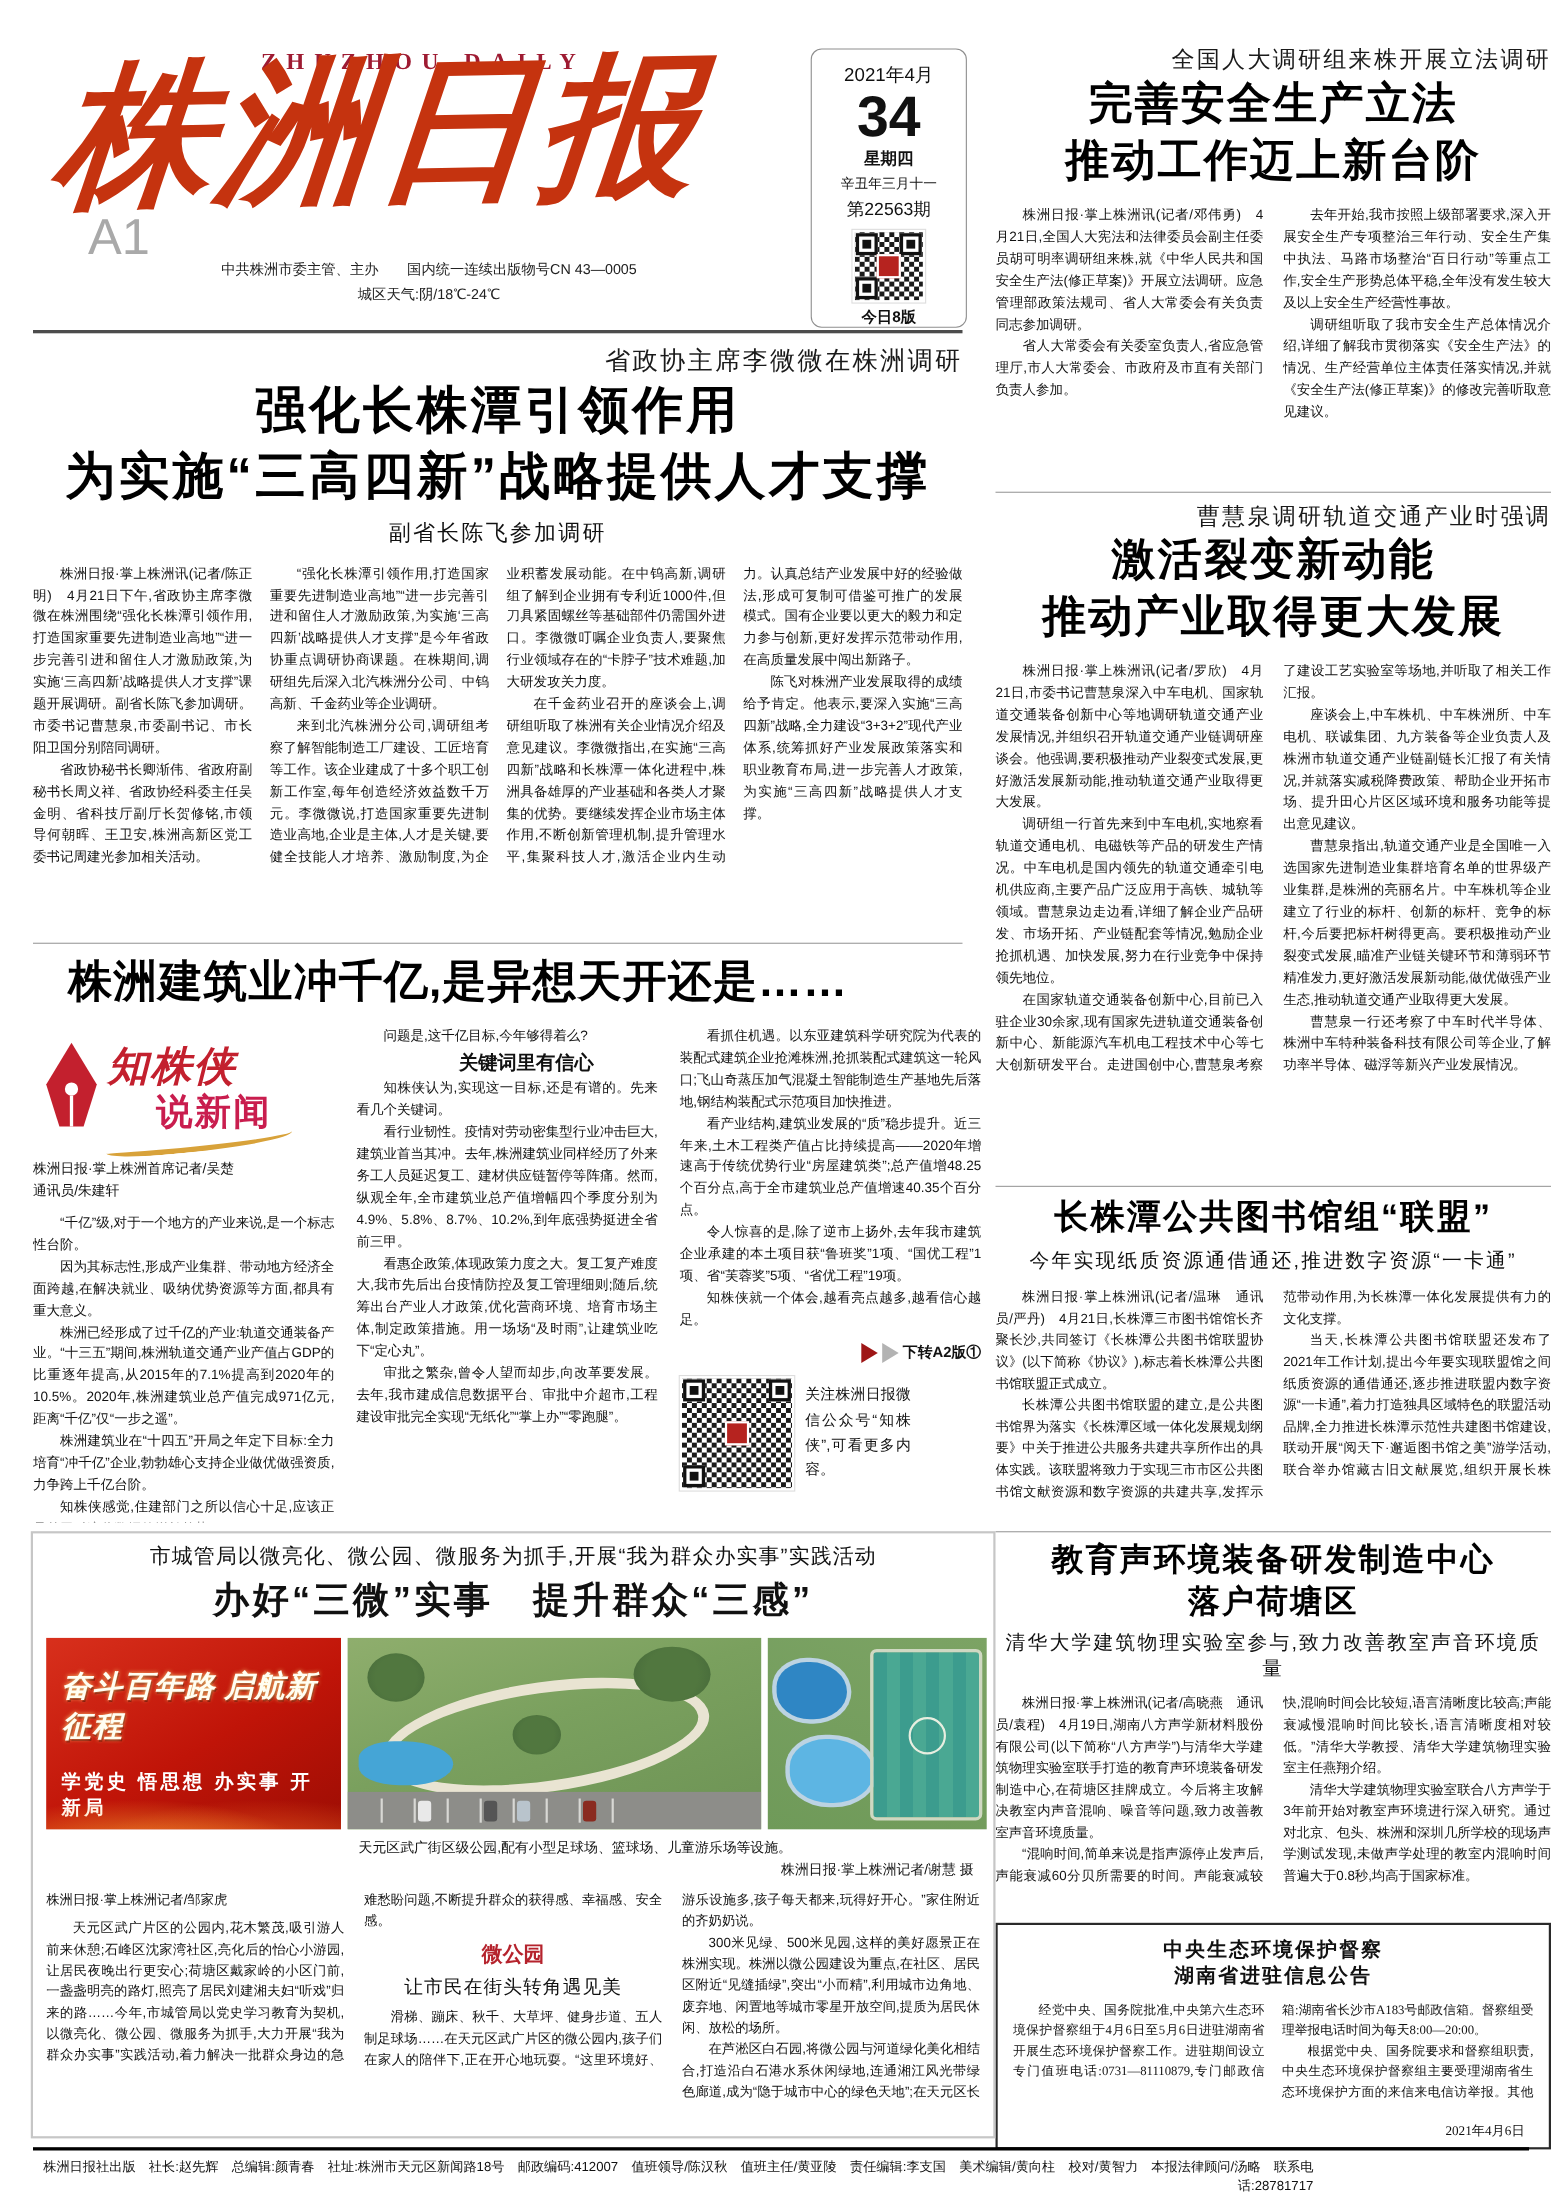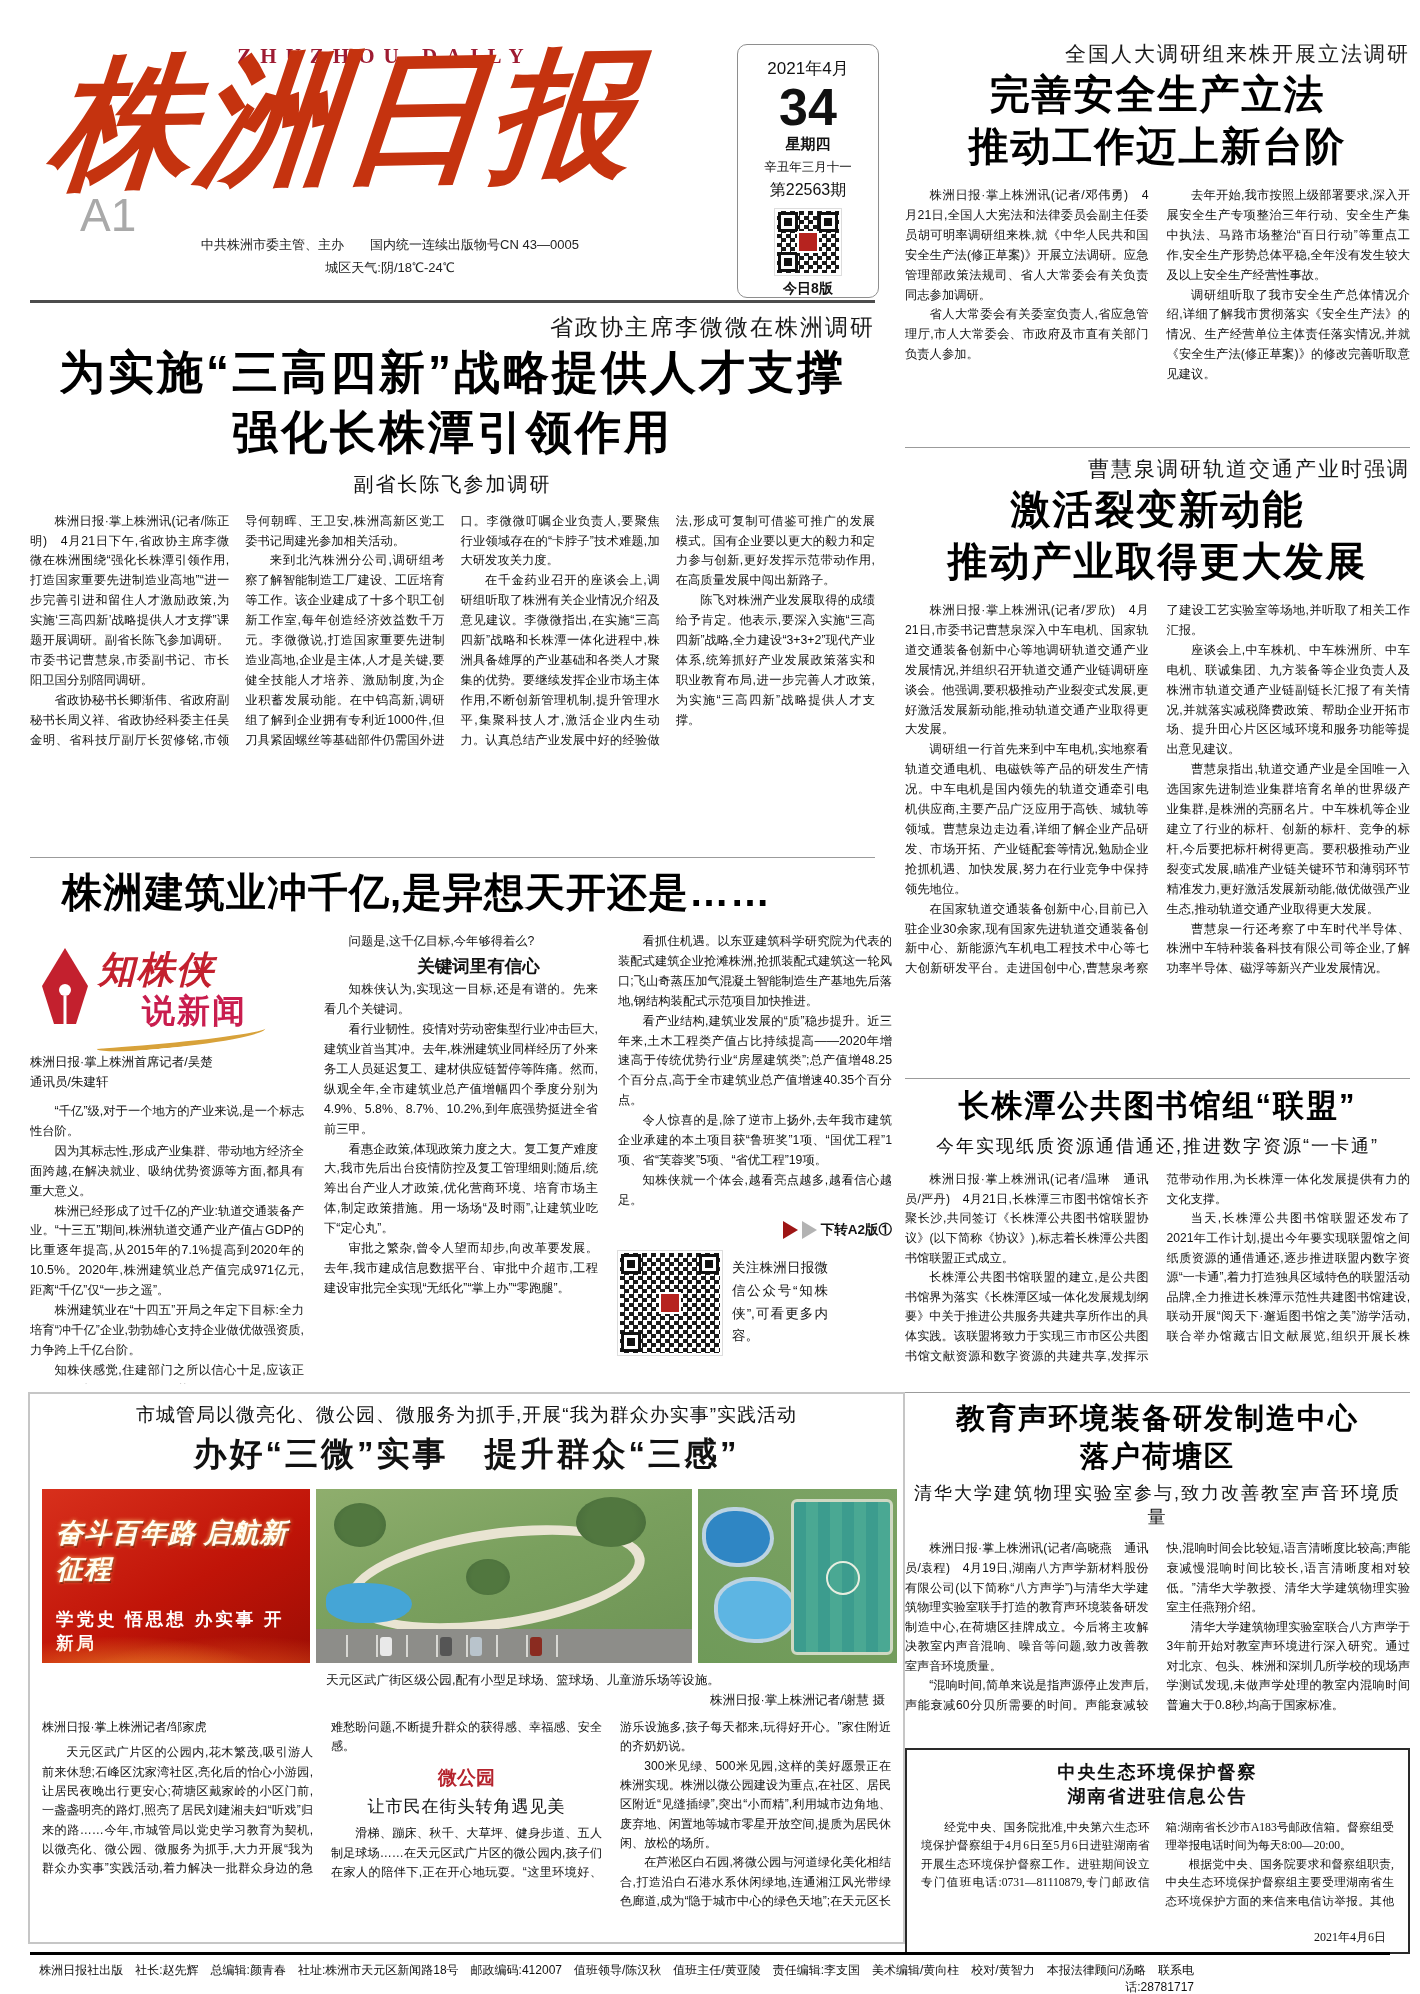--- a/index.html
+++ b/index.html
@@ -184,27 +184,28 @@
       <p>省人大常委会有关委室负责人,省应急管理厅,市人大常委会、市政府及市直有关部门负责人参加。</p>
       <p>去年开始,我市按照上级部署要求,深入开展安全生产专项整治三年行动、安全生产集中执法、马路市场整治“百日行动”等重点工作,安全生产形势总体平稳,全年没有发生较大及以上安全生产经营性事故。</p>
       <p>调研组听取了我市安全生产总体情况介绍,详细了解我市贯彻落实《安全生产法》的情况、生产经营单位主体责任落实情况,并就《安全生产法(修正草案)》的修改完善听取意见建议。</p>
 
     </div>
   </div>
 
   <div class="abs art-main">
     <div class="kicker">省政协主席李微微在株洲调研</div>
     <div class="hl">
+      <div>强化长株潭引领作用</div>
       <div>为实施“三高四新”战略提供人才支撑</div>
-      <div>强化长株潭引领作用</div>
     </div>
     <div class="subhl">副省长陈飞参加调研</div>
     <div class="body">
       <p>株洲日报·掌上株洲讯(记者/陈正明)　4月21日下午,省政协主席李微微在株洲围绕“强化长株潭引领作用,打造国家重要先进制造业高地”“进一步完善引进和留住人才激励政策,为实施‘三高四新’战略提供人才支撑”课题开展调研。副省长陈飞参加调研。市委书记曹慧泉,市委副书记、市长阳卫国分别陪同调研。</p>
       <p>省政协秘书长卿渐伟、省政府副秘书长周义祥、省政协经科委主任吴金明、省科技厅副厅长贺修铭,市领导何朝晖、王卫安,株洲高新区党工委书记周建光参加相关活动。</p>
+      <p>“强化长株潭引领作用,打造国家重要先进制造业高地”“进一步完善引进和留住人才激励政策,为实施‘三高四新’战略提供人才支撑”是今年省政协重点调研协商课题。在株期间,调研组先后深入北汽株洲分公司、中钨高新、千金药业等企业调研。</p>
       <p>来到北汽株洲分公司,调研组考察了解智能制造工厂建设、工匠培育等工作。该企业建成了十多个职工创新工作室,每年创造经济效益数千万元。李微微说,打造国家重要先进制造业高地,企业是主体,人才是关键,要健全技能人才培养、激励制度,为企业积蓄发展动能。在中钨高新,调研组了解到企业拥有专利近1000件,但刀具紧固螺丝等基础部件仍需国外进口。李微微叮嘱企业负责人,要聚焦行业领域存在的“卡脖子”技术难题,加大研发攻关力度。</p>
       <p>在千金药业召开的座谈会上,调研组听取了株洲有关企业情况介绍及意见建议。李微微指出,在实施“三高四新”战略和长株潭一体化进程中,株洲具备雄厚的产业基础和各类人才聚集的优势。要继续发挥企业市场主体作用,不断创新管理机制,提升管理水平,集聚科技人才,激活企业内生动力。认真总结产业发展中好的经验做法,形成可复制可借鉴可推广的发展模式。国有企业要以更大的毅力和定力参与创新,更好发挥示范带动作用,在高质量发展中闯出新路子。</p>
       <p>陈飞对株洲产业发展取得的成绩给予肯定。他表示,要深入实施“三高四新”战略,全力建设“3+3+2”现代产业体系,统筹抓好产业发展政策落实和职业教育布局,进一步完善人才政策,为实施“三高四新”战略提供人才支撑。</p>
     </div>
   </div>
   <div class="abs thin-rule mid-rule"></div>
 
   <div class="abs thin-rule r-rule1"></div>
   <div class="abs art-rail">
     <div class="kicker">曹慧泉调研轨道交通产业时强调</div>

